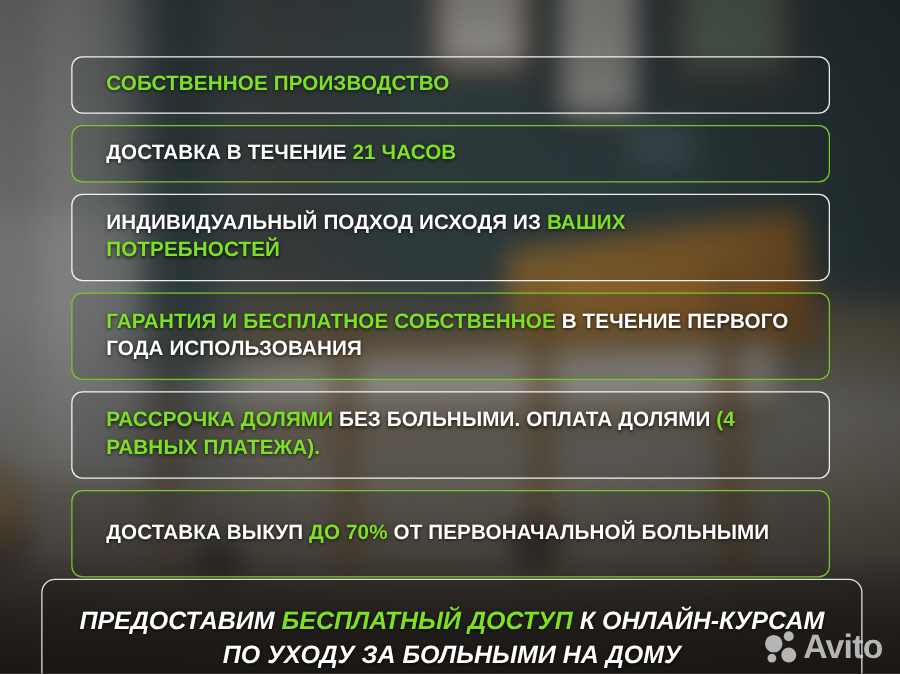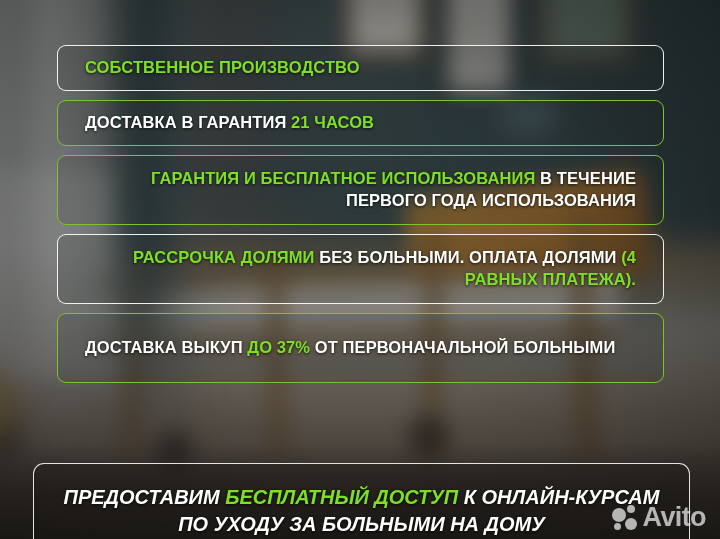--- a/index.html
+++ b/index.html
@@ -190,21 +190,20 @@
   }
   .card {
     position: relative;
     box-sizing: border-box;
     border-radius: 9px;
     padding: 0 27px;
     display: flex;
     align-items: center;
     margin-bottom: 9px;
     background: rgba(25,30,30,0.16);
-    text-align: right;
   }
   .card.white  { border: 1.6px solid rgba(255,255,255,0.92); }
   .card.green  { border: 1.6px solid #7ac52a; }
   .card.h1row  { height: 46px; }
   .card.h2row  { height: 70px; }
 
   .card-text {
     margin: 0;
     font-size: 16.5px;
     font-weight: bold;
@@ -313,30 +312,33 @@
     <div class="bg-dim"></div>
     <div class="bg-vignette"></div>
     <div class="bottom-scrim"></div>
   </div>
 
   <div class="cards" id="cards-root">
       <div class="card white h1row">
         <p class="card-text"><span class="hl">СОБСТВЕННОЕ ПРОИЗВОДСТВО</span></p>
       </div>
       <div class="card green h1row">
-        <p class="card-text"><span>ДОСТАВКА В ГАРАНТИЯ </span><span class="hl">21 ЧАСОВ</span></p>
+        <p class="card-text"><span>ДОСТАВКА В ТЕЧЕНИЕ </span><span class="hl">21 ЧАСОВ</span></p>
+      </div>
+      <div class="card white h2row">
+        <p class="card-text"><span>ИНДИВИДУАЛЬНЫЙ ПОДХОД ИСХОДЯ ИЗ </span><span class="hl">ВАШИХ ПОТРЕБНОСТЕЙ</span></p>
       </div>
       <div class="card green h2row">
-        <p class="card-text"><span class="hl">ГАРАНТИЯ И БЕСПЛАТНОЕ ИСПОЛЬЗОВАНИЯ</span><span> В ТЕЧЕНИЕ ПЕРВОГО ГОДА ИСПОЛЬЗОВАНИЯ</span></p>
+        <p class="card-text"><span class="hl">ГАРАНТИЯ И БЕСПЛАТНОЕ СОБСТВЕННОЕ</span><span> В ТЕЧЕНИЕ ПЕРВОГО ГОДА ИСПОЛЬЗОВАНИЯ</span></p>
       </div>
       <div class="card white h2row">
         <p class="card-text"><span class="hl">РАССРОЧКА ДОЛЯМИ</span><span> БЕЗ БОЛЬНЫМИ. ОПЛАТА ДОЛЯМИ </span><span class="hl">(4 РАВНЫХ ПЛАТЕЖА).</span></p>
       </div>
       <div class="card green h2row">
-        <p class="card-text"><span>ДОСТАВКА ВЫКУП </span><span class="hl">ДО 37%</span><span> ОТ ПЕРВОНАЧАЛЬНОЙ БОЛЬНЫМИ</span></p>
+        <p class="card-text"><span>ДОСТАВКА ВЫКУП </span><span class="hl">ДО 70%</span><span> ОТ ПЕРВОНАЧАЛЬНОЙ БОЛЬНЫМИ</span></p>
       </div>
     </div>
 
   <div class="bottom-card">
     <p class="bottom-text" id="bottom-text"><span>ПРЕДОСТАВИМ </span><span class="hl">БЕСПЛАТНЫЙ ДОСТУП</span><span> К ОНЛАЙН-КУРСАМ</span><br><span>ПО УХОДУ ЗА БОЛЬНЫМИ НА ДОМУ</span></p>
   </div>
 
   <div class="avito">
     <span class="avito-mark">
       <i class="d1"></i>

